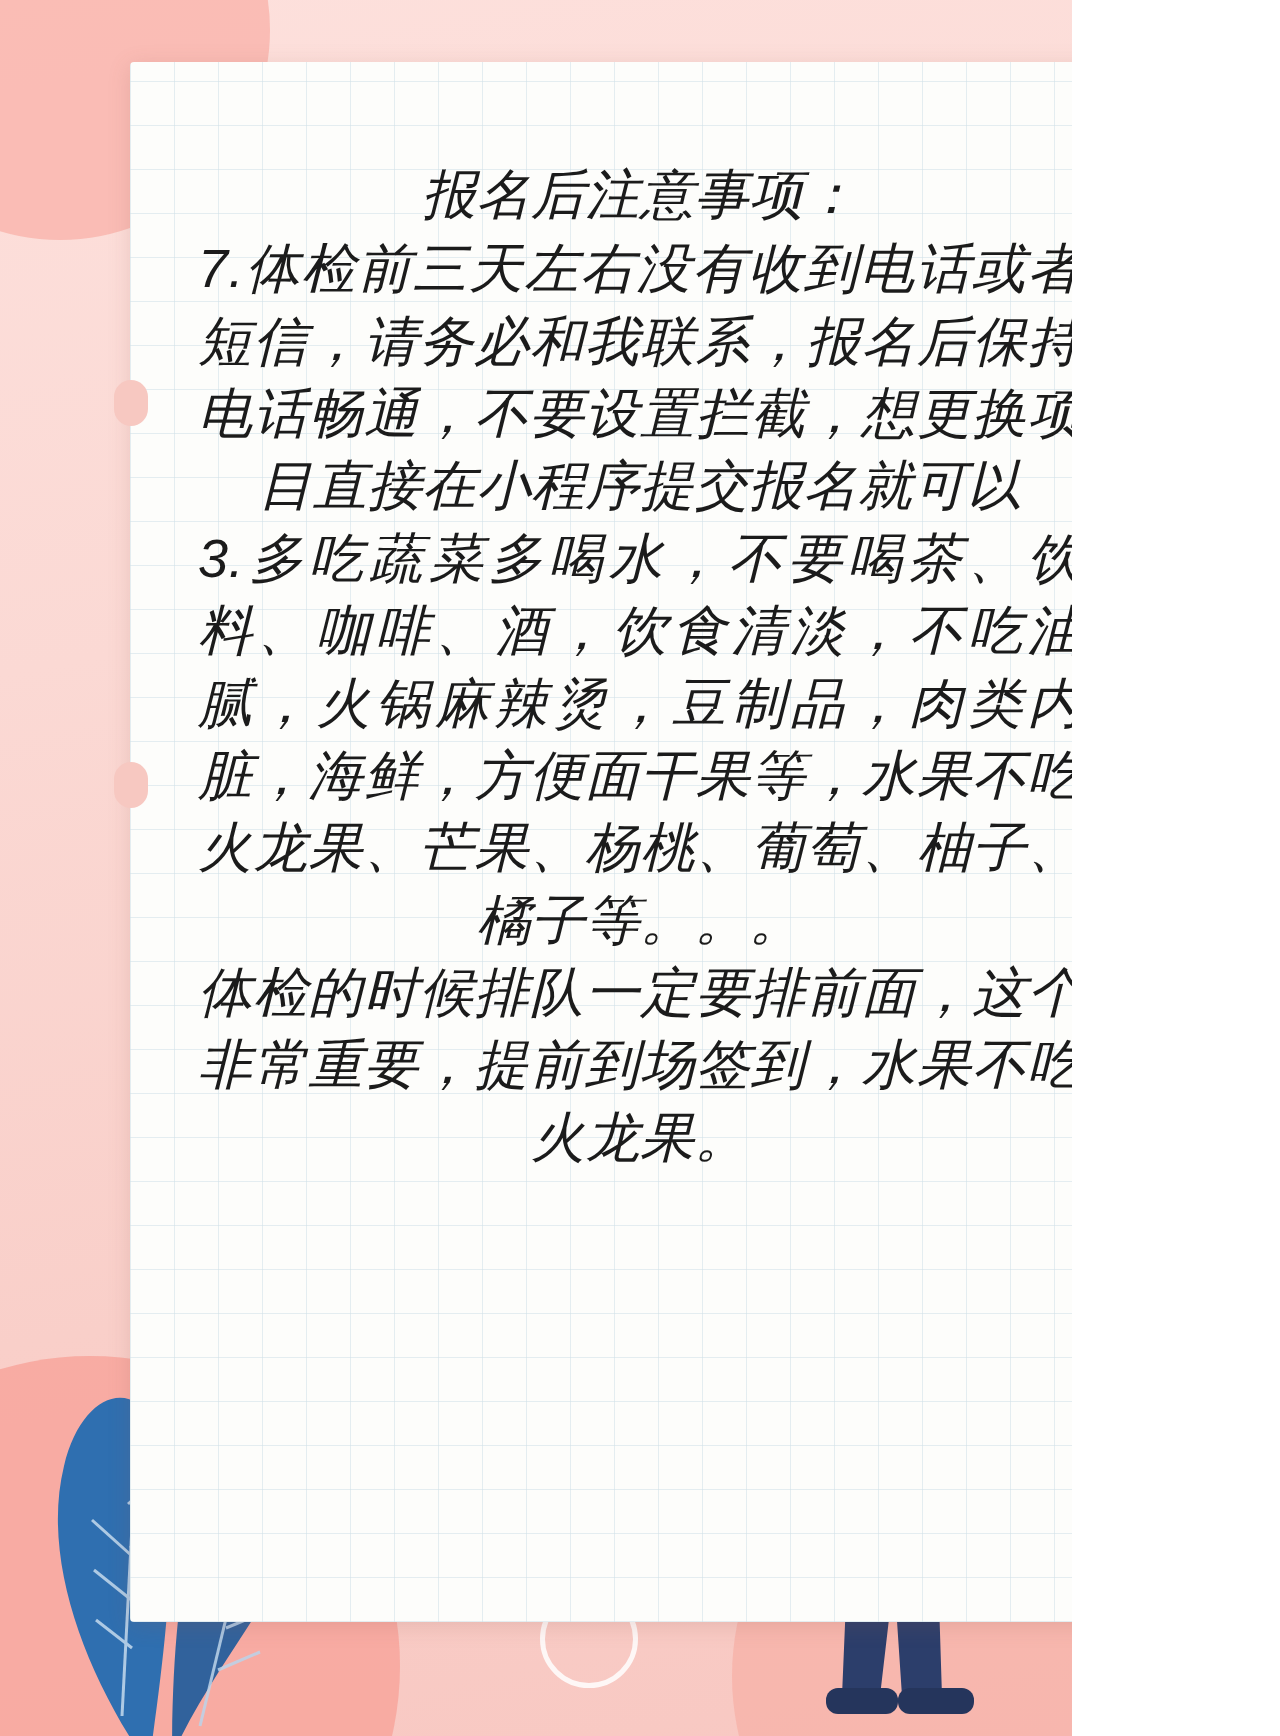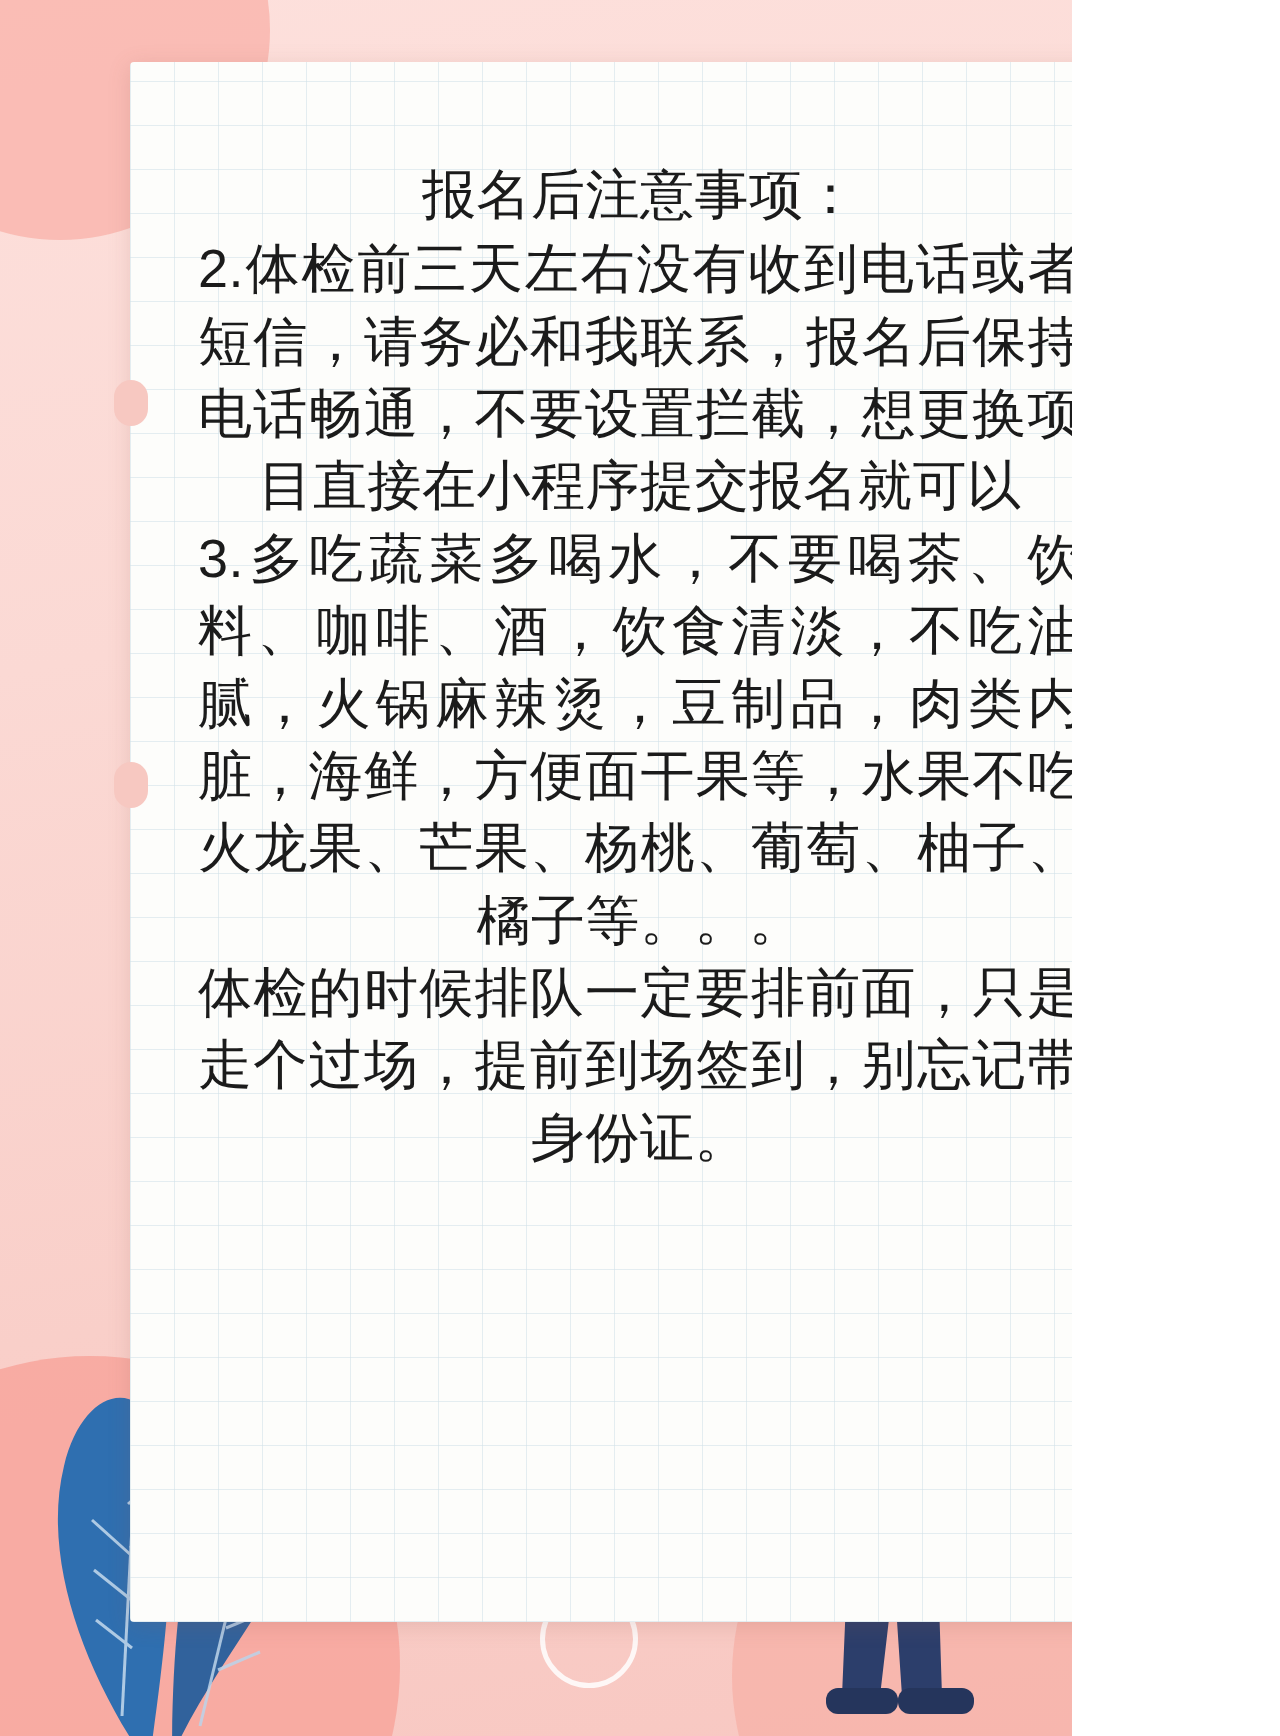--- a/index.html
+++ b/index.html
@@ -9,20 +9,21 @@
   }
   body {
     font-family: "Liberation Sans", "DejaVu Sans", sans-serif;
   }
   .poster {
     position: relative;
     width: 1072px;
     height: 1736px;
     overflow: hidden;
     background: linear-gradient(170deg, #fde0dc 0%, #fbd9d4 35%, #f9cfc9 70%, #f8c8c2 100%);
+    font-style: italic;
   }
   
   .blob {
     position: absolute;
     border-radius: 50%;
     pointer-events: none;
   }
   .blob-top-left {
     left: -150px;
     top: -180px;
@@ -214,19 +215,19 @@
   </div>
 
   <div class="note-card">
     <div class="notch left n1"></div>
     <div class="notch left n2"></div>
     <div class="notch right n1"></div>
     <div class="notch right n2"></div>
 
     <div class="note-body">
       <p class="note-title">报名后注意事项：</p>
-      <p class="para">2.体检前三天左右没有收到电话或者短信，请务必和我联系，报名后保持电话畅通，不要设置拦截，想更换项目直接在小程序提交报名就可以</p>
+      <p class="para">7.体检前三天左右没有收到电话或者短信，请务必和我联系，报名后保持电话畅通，不要设置拦截，想更换项目直接在小程序提交报名就可以</p>
       <p class="para">3.多吃蔬菜多喝水，不要喝茶、饮料、咖啡、酒，饮食清淡，不吃油腻，火锅麻辣烫，豆制品，肉类内脏，海鲜，方便面干果等，水果不吃火龙果、芒果、杨桃、葡萄、柚子、橘子等。。。</p>
-      <p class="para">体检的时候排队一定要排前面，只是走个过场，提前到场签到，别忘记带身份证。</p>
+      <p class="para">体检的时候排队一定要排前面，这个非常重要，提前到场签到，水果不吃火龙果。</p>
     </div>
   </div>
 
 </div>
 
 </body></html>

